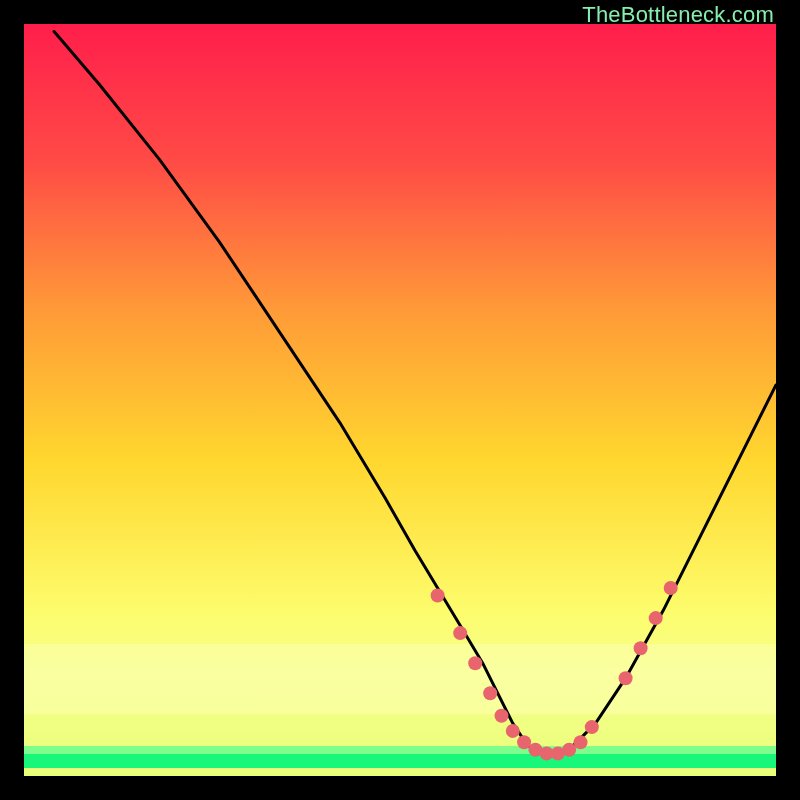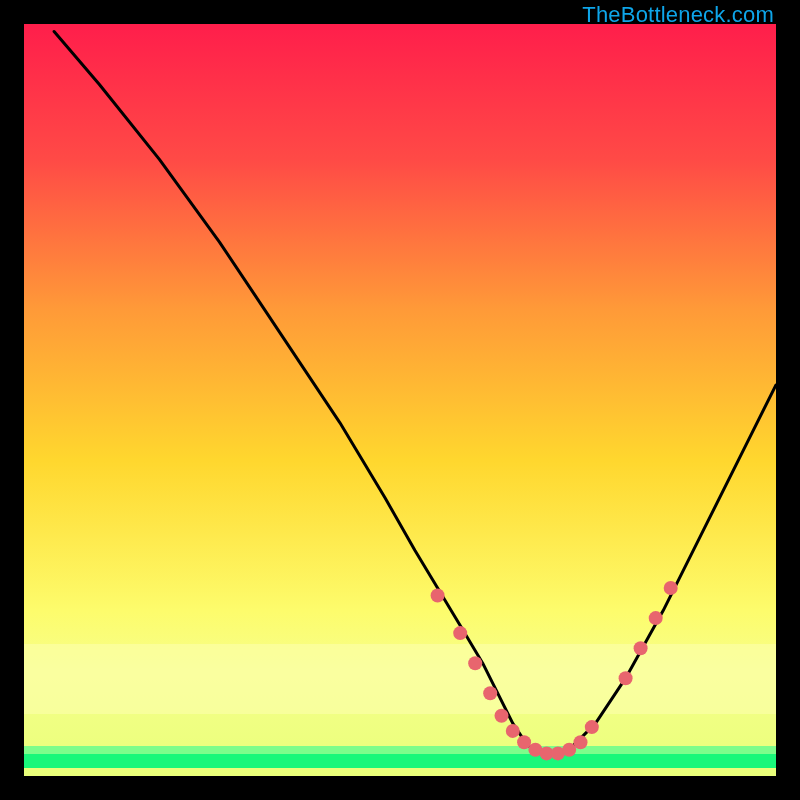--- a/index.html
+++ b/index.html
@@ -25,21 +25,21 @@
     top: 0;
     width: 752px;
     height: 752px;
   }
   .watermark {
     position: absolute;
     top: 2px;
     right: 26px;
     font-size: 22px;
     font-weight: 500;
-    color: #0ea5e9;
+    color: #86efac;
     letter-spacing: 0.2px;
   }
   svg { display: block; }
 </style>
 </head>
 <body>
 
 <div class="frame">
   <svg class="plot" viewBox="0 0 752 752">
     <defs>

